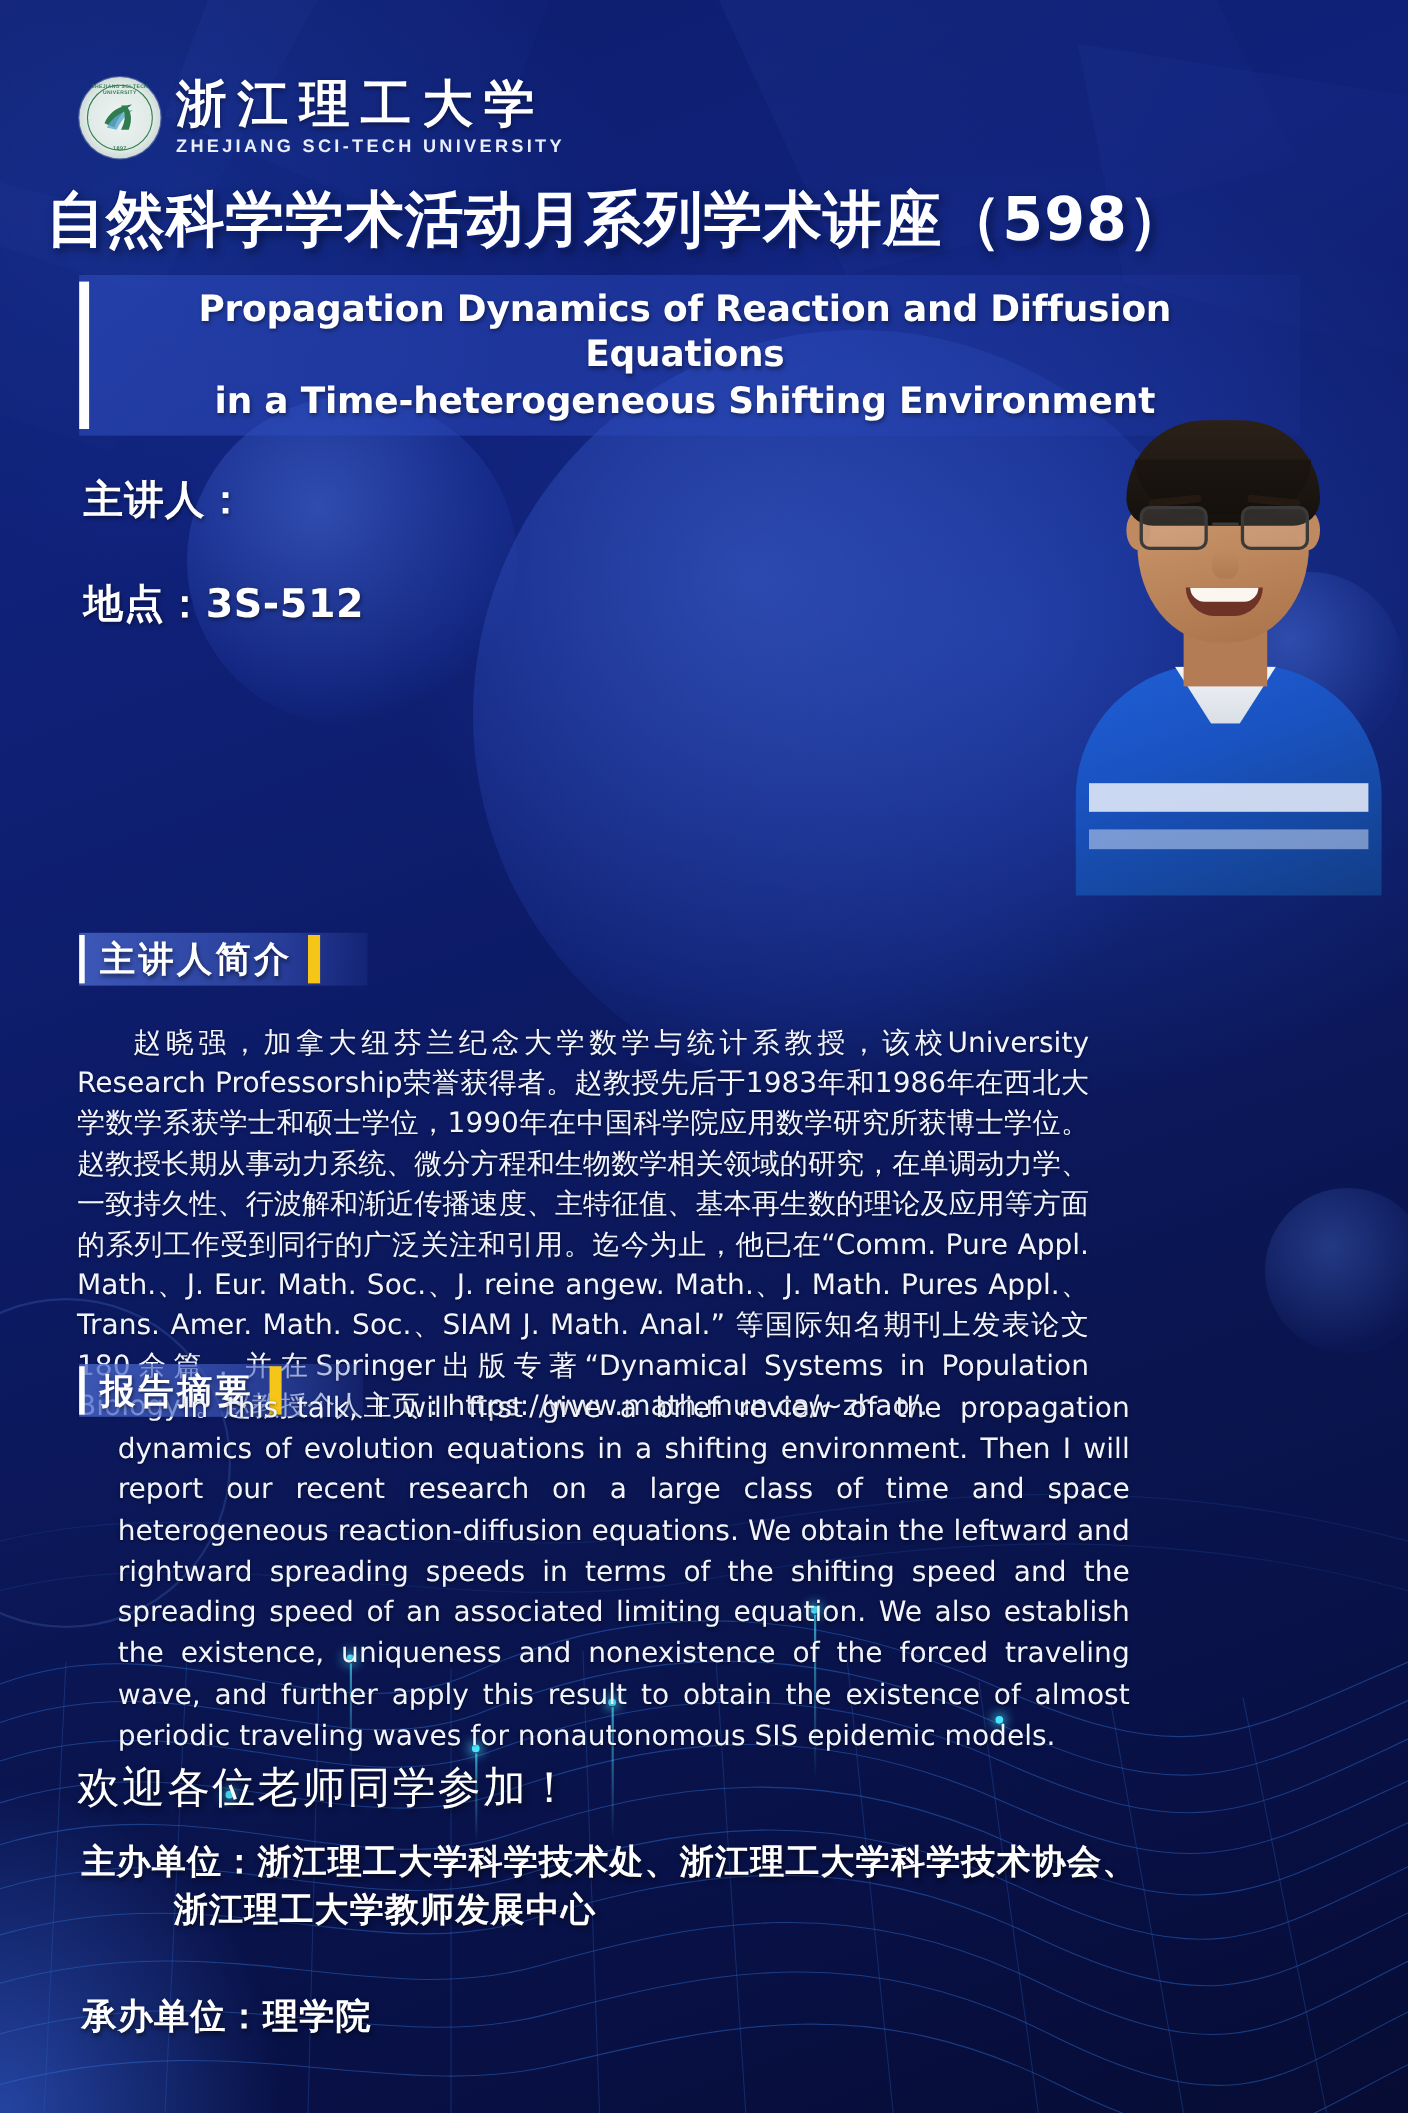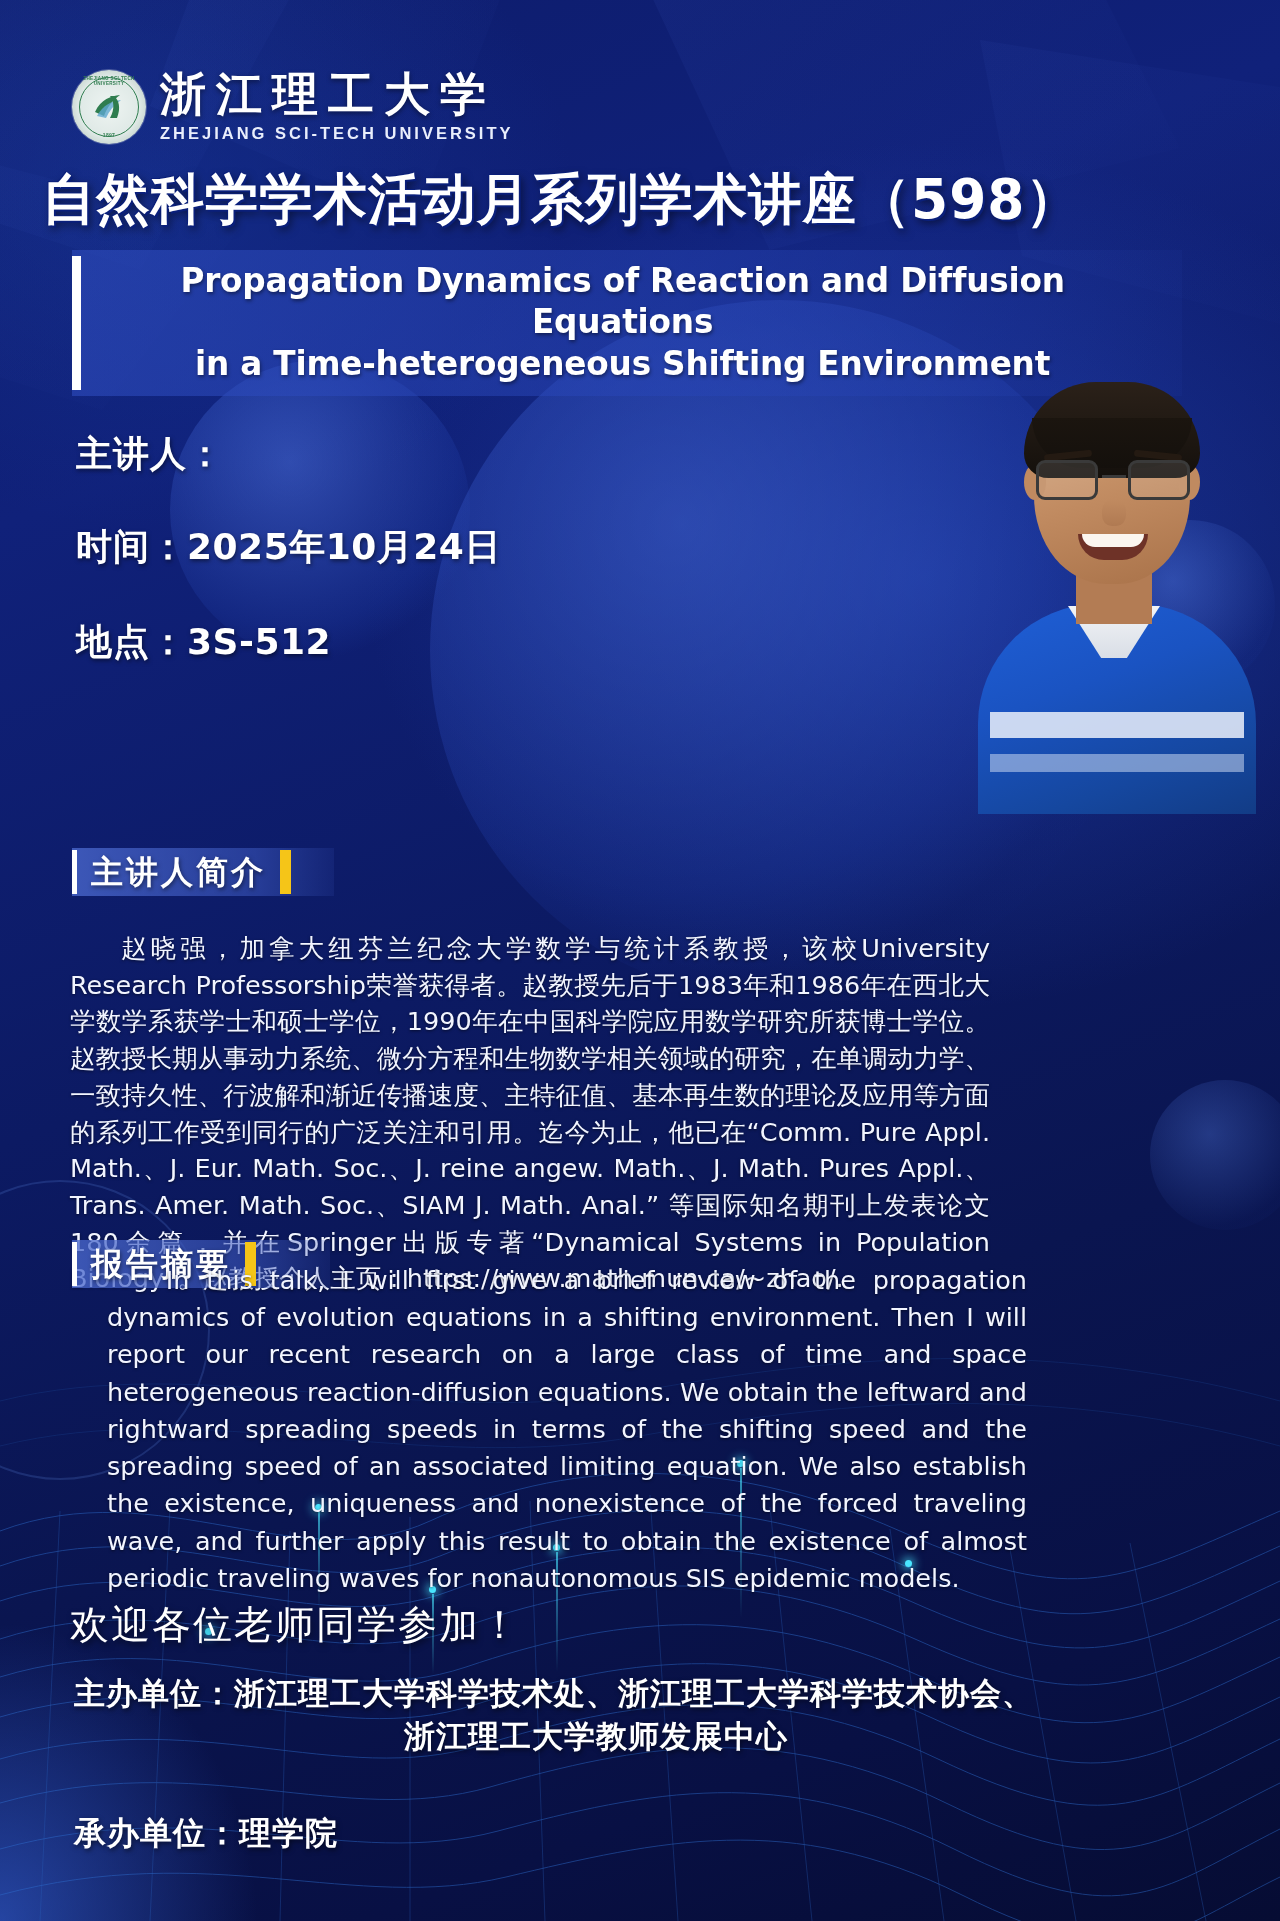--- a/index.html
+++ b/index.html
@@ -179,21 +179,21 @@
 
   
   .welcome { position:absolute; left:70px; top:1598px;
              font-size:39px; font-weight:normal; letter-spacing:2px;
              font-family:"DejaVu Sans","Liberation Sans",sans-serif;
              text-shadow:2px 3px 6px rgba(0,0,0,.6); }
   .org { position:absolute; left:74px; top:1672px; width:960px;
          font-size:31px; font-weight:bold; line-height:1.38; letter-spacing:1px;
          font-family:"DejaVu Sans","Liberation Sans",sans-serif;
          text-shadow:1px 2px 5px rgba(0,0,0,.6); }
-  .org-line2 { margin-left:84px;text-align:center; }
+  .org-line2 { margin-left:84px; }
   .host { position:absolute; left:74px; top:1812px;
           font-size:32px; font-weight:bold; letter-spacing:1px;
           font-family:"DejaVu Sans","Liberation Sans",sans-serif;
           text-shadow:1px 2px 5px rgba(0,0,0,.6); }
 </style>
 </head>
 <body>
 
 <div id="poster">
 
@@ -301,24 +301,20 @@
       <div class="ph-nose"></div>
       <div class="ph-mouth"></div>
     </div>
 
     <div class="info">
 
       <div class="info-line sp-speaker">
         <span class="lbl">主讲人：</span>
       </div>
 
-      <div class="info-line sp-time">
-        <span class="lbl">时间：</span>
-        <span class="val bold">2025年10月24日</span>
-      </div>
 
       <div class="info-line sp-place">
         <span class="lbl">地点：</span>
         <span class="val bold">3S-512</span>
       </div>
     </div>
 
     <div class="sec-head" id="sec-bio">
       <div class="lbar"></div>
       <div class="stxt">主讲人简介</div>

